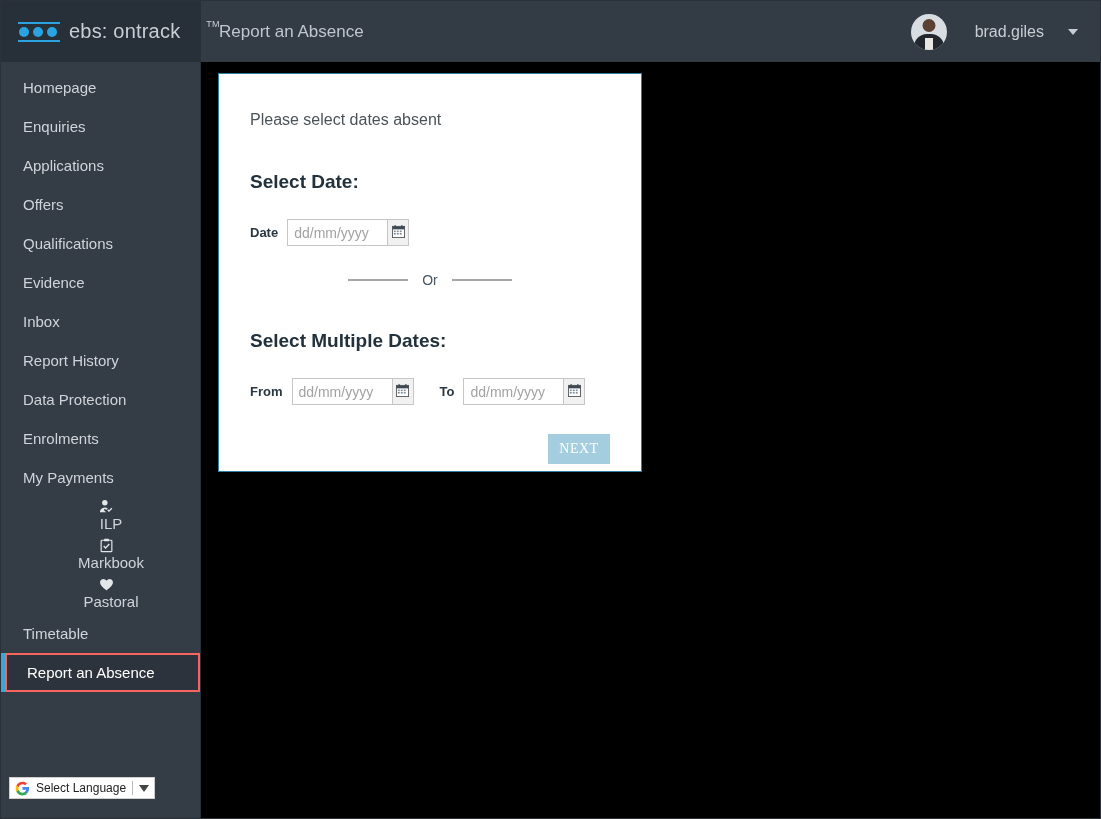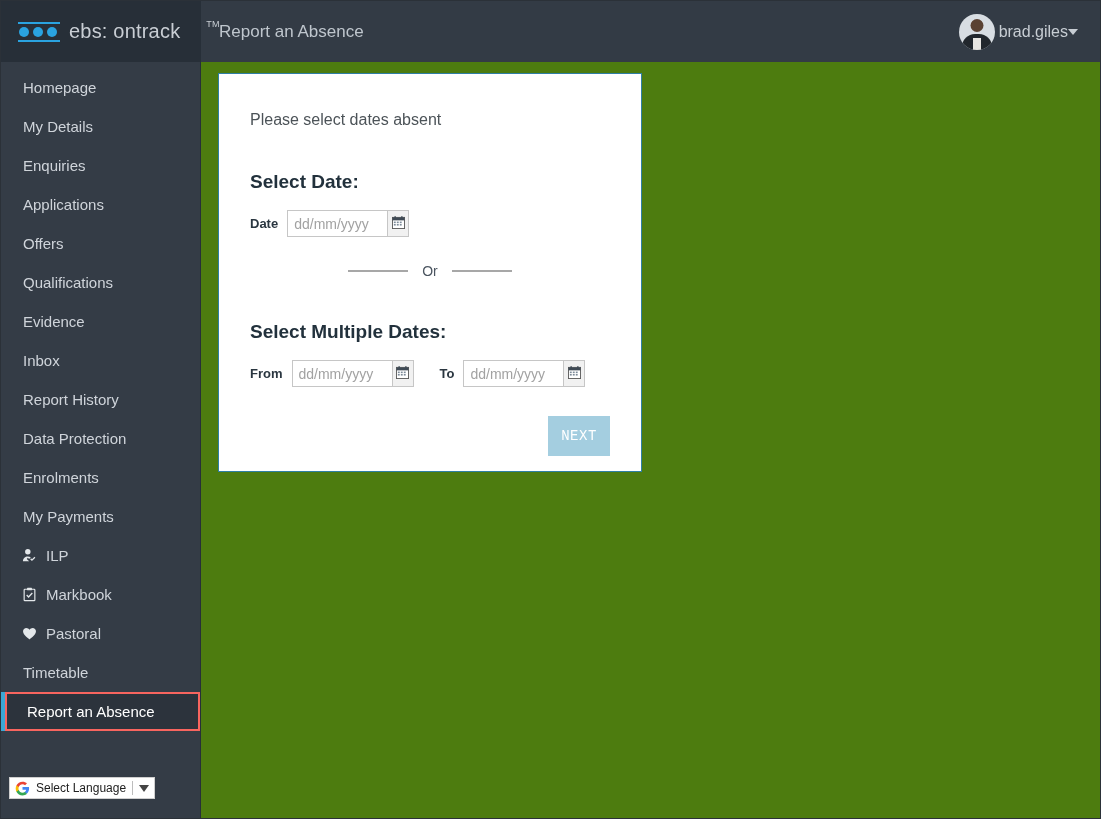--- a/index.html
+++ b/index.html
@@ -89,21 +89,21 @@
     font-size: 17px;
     margin-left: 18px;
     flex: 1 1 auto;
     white-space: nowrap;
   }
 
   .user-area {
     display: flex;
     align-items: center;
     margin-right: 22px;
-    gap: 4px;
+    gap: 28px;
     cursor: default;
   }
   .avatar {
     width: 36px; height: 36px;
     border-radius: 50%;
     overflow: hidden;
     background: #d8dde2;
     position: relative;
     flex: 0 0 36px;
   }
@@ -171,21 +171,21 @@
     position: relative;
   }
   .nav-item .nav-ico {
     width: 18px;
     margin-right: 6px;
     display: inline-flex;
     align-items: center;
     justify-content: flex-start;
     flex: 0 0 18px;
   }
-  .nav-item.has-icon { padding-left: 21px; }
+  .nav-item.has-icon { padding-left: 21px; flex-direction: column; }
   .nav-item.active {
     background: #2c333c;
     color: #ffffff;
     outline: 2px solid #f8655f;
     outline-offset: -2px;
     margin-left: 4px;
   }
   .nav-item.active::before {
     content: "";
     position: absolute;
@@ -230,21 +230,21 @@
     border-top: 7px solid #444;
   }
 
   
   .main {
     position: absolute;
     top: 61px;
     left: 200px;
     right: 0;
     bottom: 0;
-    background: #4d7c0f;
+    background: #000000;
     overflow: hidden;
   }
   .card {
     position: absolute;
     left: 17px;
     top: 11px;
     width: 424px;
     height: 399px;
     background: #ffffff;
     border: 1px solid #2f7fa4;
@@ -258,21 +258,21 @@
   }
   .section-label {
     color: #22313c;
     font-size: 19px;
     font-weight: bold;
     margin-top: 42px;
   }
   .field-row {
     display: flex;
     align-items: center;
-    margin-top: 17px;
+    margin-top: 26px;
   }
   .field-label {
     color: #2a3640;
     font-size: 13px;
     font-weight: bold;
     margin-right: 9px;
     white-space: nowrap;
   }
   .date-input-wrap {
     display: flex;
@@ -323,25 +323,25 @@
     font-size: 14px;
   }
 
   .next-row {
     display: flex;
     justify-content: flex-end;
     margin-top: 29px;
   }
   .next-btn {
     width: 62px;
-    height: 40px;
+    height: 30px;
     background: #a4cee0;
     color: #ffffff;
     border: none;
-    font-family: Liberation Mono, monospace;
+    font-family: Liberation Serif, serif;
     font-size: 14px;
     letter-spacing: .5px;
     cursor: pointer;
   }
 </style>
 </head>
 <body>
 
 <div id="app">
 
@@ -371,23 +371,20 @@
       <span class="username">brad.giles</span>
       <span class="caret"></span>
     </div>
   </div>
 
   <div class="sidebar">
     <div class="nav-list">
 
       <div class="nav-item">
         <span>Homepage</span>
-      </div>
-      <div class="nav-item">
-        <span>My Details</span>
       </div>
       <div class="nav-item">
         <span>Enquiries</span>
       </div>
       <div class="nav-item">
         <span>Applications</span>
       </div>
       <div class="nav-item">
         <span>Offers</span>
       </div>

